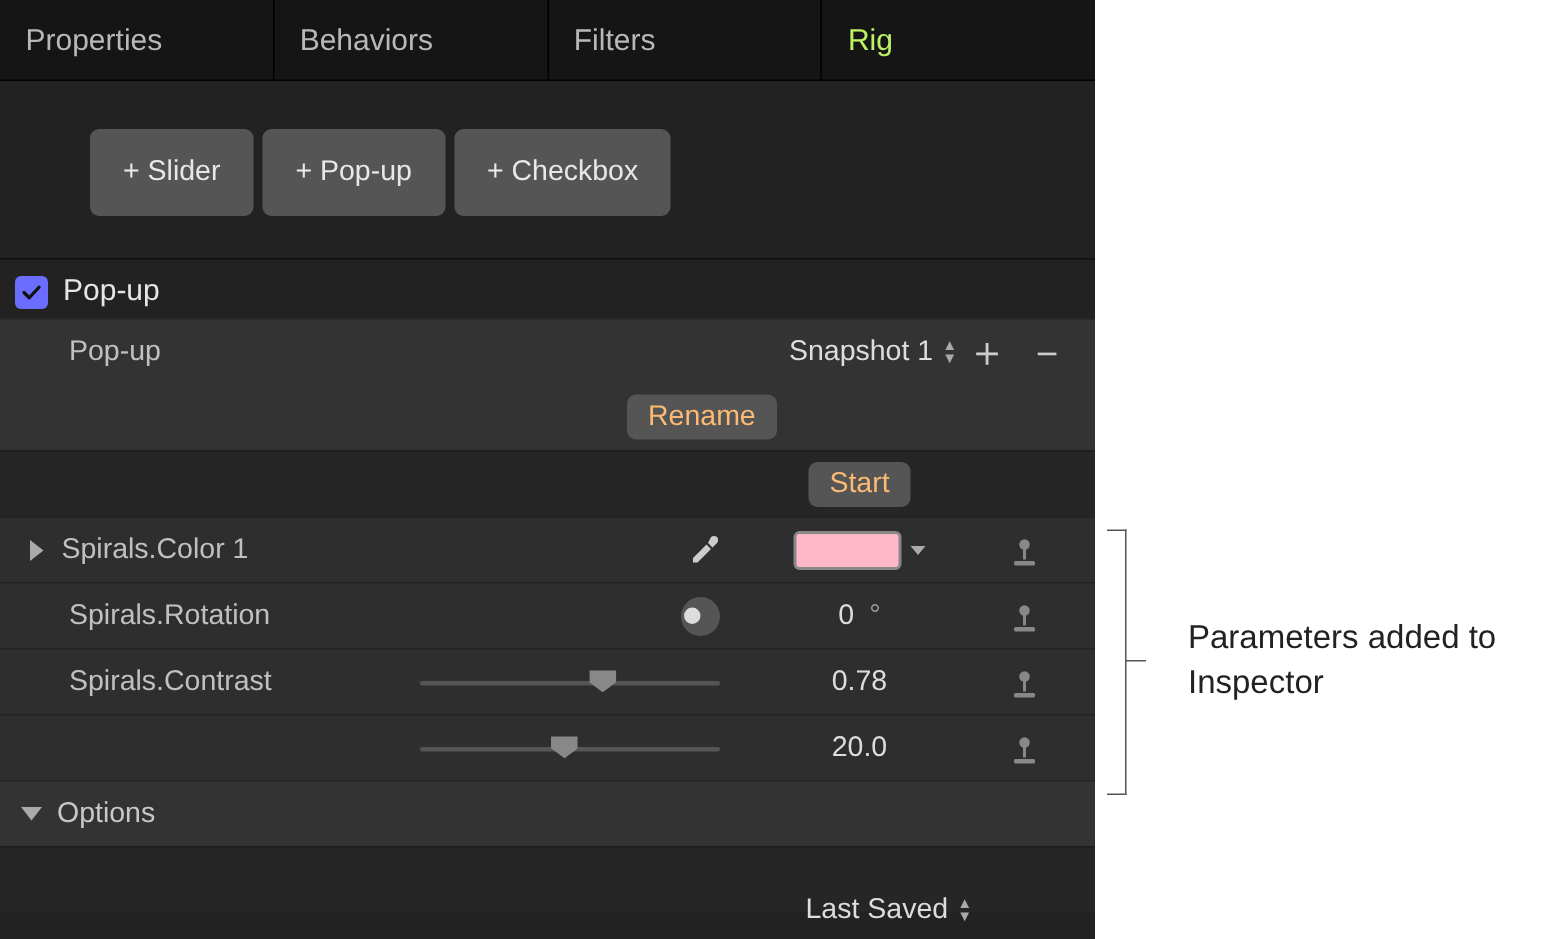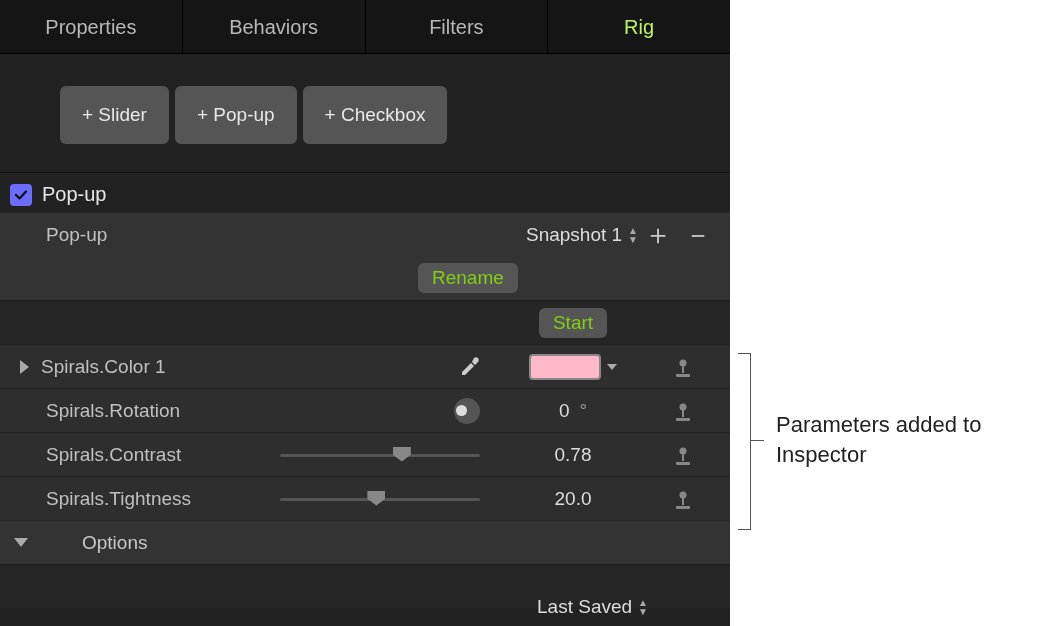--- a/index.html
+++ b/index.html
@@ -20,22 +20,22 @@
     flex-direction: column;
   }
   
   .tabs {
     display: flex;
     background: #151515;
     border-bottom: 1px solid #000;
   }
   .tab {
     flex: 1;
-    text-align: center;
-    padding: 16px 4px 14px;
+    text-align: left;
+    padding: 16px 17px 14px;
     color: #b8b8b8;
     border-right: 1px solid #000;
     cursor: pointer;
     font-size: 20px;
   }
   .tab:last-child { border-right: none; }
   .tab.active { color: #bef264; }
   
   .add-row {
     display: flex;
@@ -77,38 +77,38 @@
     border-top: 1px solid rgba(0,0,0,0.25);
     background: #2e2e2e;
   }
   .row.dark { background: #262626; }
   .row.group-head { background: #333; }
   .row .label { flex: 0 0 250px; color: #c0c0c0; }
   .row .mid { flex: 1; display:flex; align-items:center; justify-content:flex-start; }
   .row .value-col { width: 150px; display:flex; align-items:center; justify-content:center; gap:6px; color:#ddd; }
   .row .trail { width: 70px; display:flex; justify-content:center; }
   
-  .options-row { background: #333; padding-left: 14px; gap: 44px; }
+  .options-row { background: #333; padding-left: 14px; }
   .options-row .tri { margin-right: 10px; }
   
   .popup-select {
     display:flex; align-items:center; gap:6px; color:#ddd;
   }
   .stepper-arrows {
     display:flex; flex-direction:column; line-height:7px; font-size:10px; color:#aaa; gap:2px;
   }
   .plus-minus {
     font-size: 28px; color: #ccc; width: 80px; display:flex; justify-content:space-around;
   }
   .plus-minus span { cursor:pointer; }
   
   .rename-row { justify-content: flex-start; padding-left:46px; }
   .rename-row .spacer { flex:0 0 372px; }
   .small-btn {
-    background:#555; color:#84cc16; border:none; border-radius:6px;
+    background:#555; color:#fdba74; border:none; border-radius:6px;
     padding:4px 14px; font-size:19px; cursor:pointer;
   }
   
   .edit-row .value-col { justify-content:center; }
   
   .tri-right {
     width:0;height:0;border-top:7px solid transparent;border-bottom:7px solid transparent;border-left:9px solid #aaa;
     margin-right:12px;
   }
   .tri-down {
@@ -159,21 +159,21 @@
     width: 30px; height: 175px; position:relative; margin-left:8px;
   }
   .bracket::before {
     content:''; position:absolute; left:0; top:0; width:12px; height:100%;
     border-right:1px solid #555; border-top:1px solid #555; border-bottom:1px solid #555;
   }
   .bracket::after {
     content:''; position:absolute; left:12px; top:50%; width:14px; height:1px; background:#555;
   }
   .callout-text {
-    font-size:22px; color:#222; line-height:1.35; margin-left:8px; width:230px;
+    font-size:22px; color:#222; line-height:1.35; margin-left:24px; width:230px;
   }
   .color-row .label-wrap { display:flex; align-items:center; }
   .color-row { padding-left: 20px; }
   .deg-unit { color:#999; margin-left:4px; }
   .param-row .label { flex: 0 0 175px; }
   .param-row .mid { justify-content:flex-end; padding-right:18px; }
 </style>
 </head>
 <body>
 
@@ -297,21 +297,20 @@
         <svg viewBox="0 0 18 20">
             <circle cx="9" cy="5" r="3.5" fill="#888"></circle>
             <rect x="8" y="8" width="2" height="7" fill="#888"></rect>
             <rect x="2" y="16" width="14" height="3" rx="1" fill="#888"></rect>
           </svg>
       </span>
     </div>
   </div>
 
   <div class="row param-row">
-    <div class="label">Spirals.Tightness</div>
     <div class="mid">
       <div class="slider">
         <div class="slider-track"></div>
         <div class="slider-thumb" id="thumb-tightness" style="left: 87.36px;"></div>
       </div>
     </div>
     <div class="value-col">
       <span>20.0</span>
     </div>
     <div class="trail">

